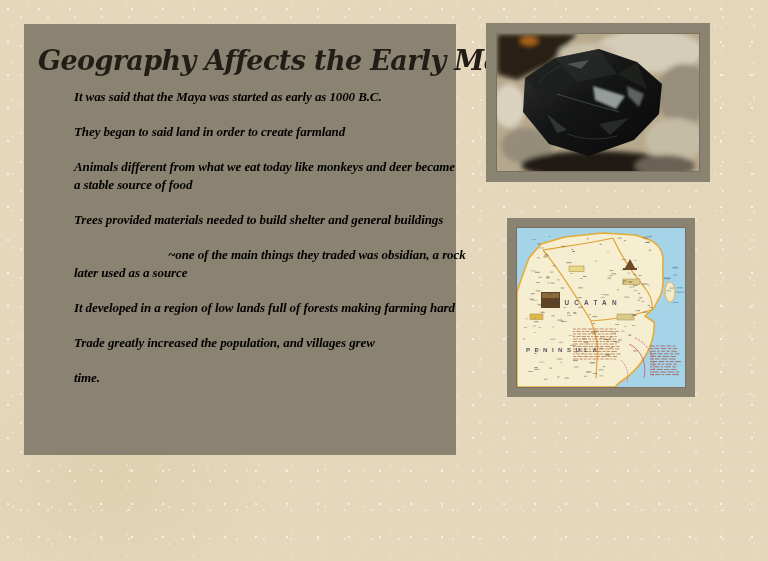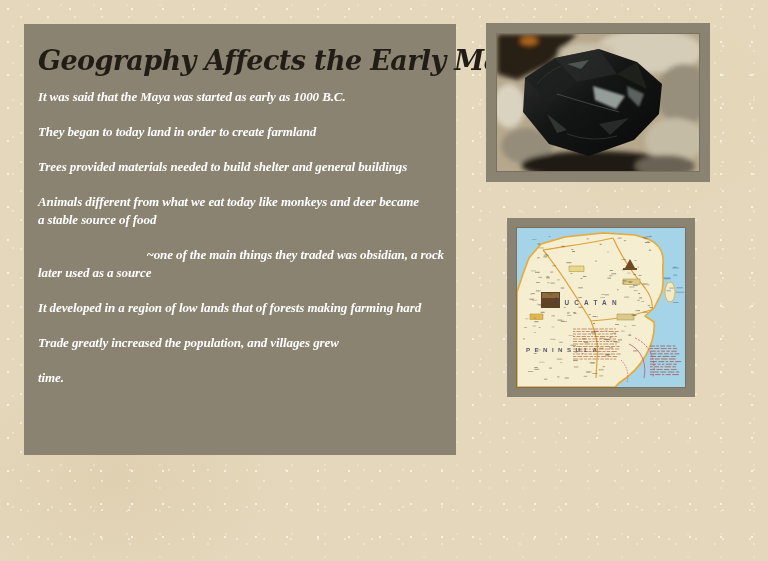--- a/index.html
+++ b/index.html
@@ -27,21 +27,21 @@
   }
   .title{
     margin:0 0 10px 0;
     font-family:"DejaVu Serif","Liberation Serif",serif;
     font-style:italic;font-weight:bold;
     font-size:27px;line-height:34px;
     letter-spacing:-0.6px;
     color:#211c15;
     white-space:nowrap;
   }
-  .body{color:#ffffff;}
+  .body{color:#000000;margin-left:36px;}
   .para{margin:0 0 17px 0;}
   .line{
     font-style:italic;font-weight:bold;
     font-size:13px;line-height:18px;
     letter-spacing:-0.1px;
     white-space:nowrap;
   }
   .line.indent{padding-left:94px;text-align:right;}
   .frame{
     position:absolute;
@@ -62,35 +62,35 @@
 
 <div class="slide">
 
   <div class="content-box">
     <h1 class="title">Geography Affects the Early Maya</h1>
     <div class="body">
         <div class="para">
           <div class="line">It was said that the Maya was started as early as 1000 B.C.</div>
         </div>
         <div class="para">
-          <div class="line">They began to today land in order to create farmland</div>
-        </div>
-        <div class="para">
-          <div class="line">Trees provided materials needed to build shelter and general buildings</div>
+          <div class="line">They began to said land in order to create farmland</div>
         </div>
         <div class="para">
           <div class="line">Animals different from what we eat today like monkeys and deer became</div>
           <div class="line">a stable source of food</div>
         </div>
         <div class="para">
+          <div class="line">Trees provided materials needed to build shelter and general buildings</div>
+        </div>
+        <div class="para">
           <div class="line indent">~one of the main things they traded was obsidian, a rock</div>
           <div class="line">later used as a source</div>
         </div>
         <div class="para">
-          <div class="line">It developed in a region of low lands that of forests making farming hard</div>
+          <div class="line">It developed in a region of low lands full of forests making farming hard</div>
         </div>
         <div class="para">
           <div class="line">Trade greatly increased the population, and villages grew</div>
         </div>
         <div class="para">
           <div class="line">time.</div>
         </div>
       </div>
   </div>
 

